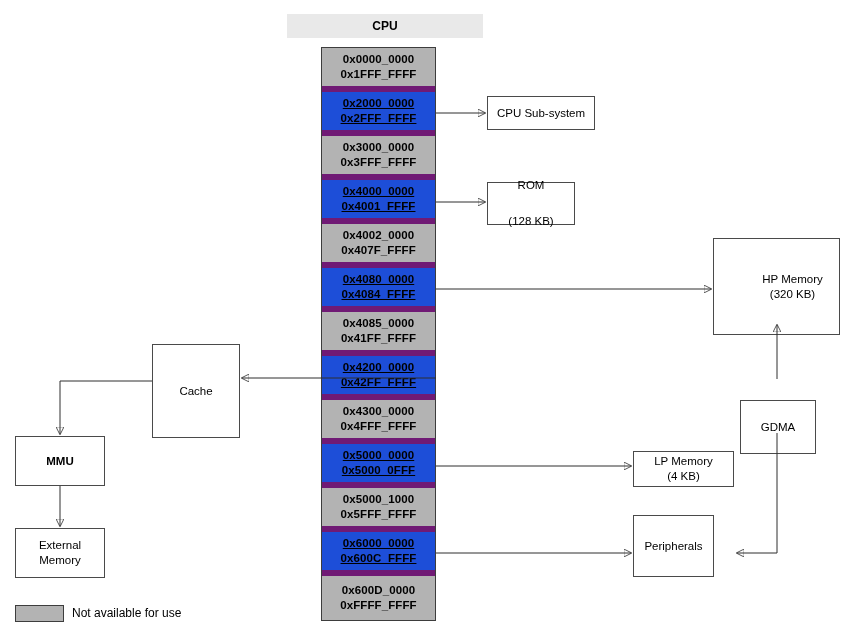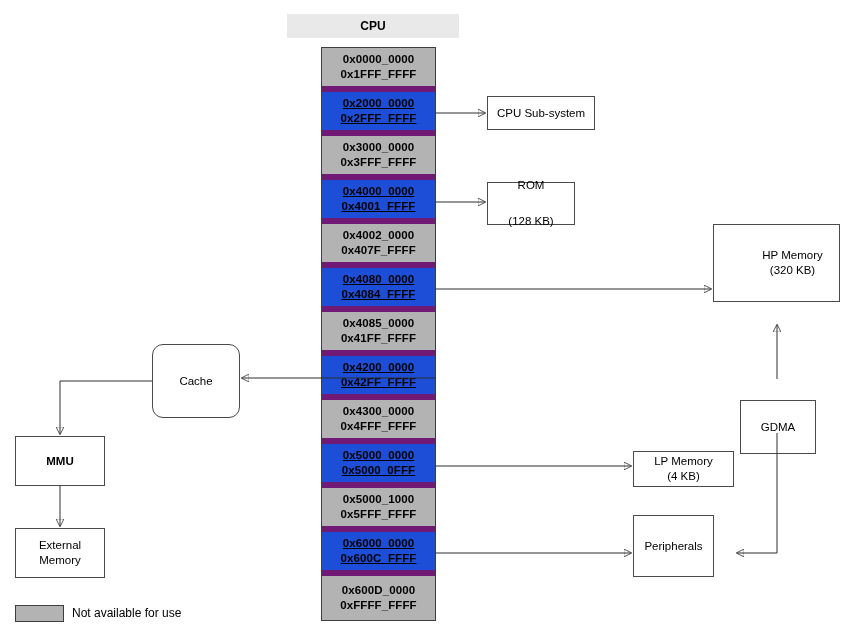--- a/index.html
+++ b/index.html
@@ -10,21 +10,21 @@
     height: 633px;
     background: #ffffff;
     font-family: "Liberation Sans", sans-serif;
     color: #000;
     overflow: hidden;
   }
   
   .cpu-header {
     position: absolute;
     left: 287px; top: 14px;
-    width: 172px; height: 24px;
+    width: 196px; height: 24px;
     background: #e9e9e9;
     display: flex; align-items: center; justify-content: center;
     font-size: 12px; font-weight: bold;
   }
   
   .stack {
     position: absolute;
     left: 321px; top: 47px;
     width: 115px;
     border: 1px solid #3d3d3d;
@@ -45,25 +45,25 @@
     position: absolute;
     border: 1px solid #4a4a4a;
     background: #ffffff;
     display: flex; flex-direction: column;
     align-items: center; justify-content: center;
     font-size: 11.5px; line-height: 15px;
     text-align: center;
   }
   .n-cpusub   { left: 487px; top: 96px;  width: 108px; height: 34px; }
   .n-rom      { left: 487px; top: 182px; width: 88px;  height: 43px; gap: 21px; }
-  .n-hpmem    { left: 713px; top: 224px; width: 127px; height: 78px; padding-left: 32px; }
+  .n-hpmem    { left: 713px; top: 238px; width: 127px; height: 97px; padding-left: 32px; }
   .n-gdma     { left: 740px; top: 379px; width: 76px;  height: 54px; margin-top: 21px; }
   .n-lpmem    { left: 633px; top: 451px; width: 101px; height: 36px; }
   .n-periph   { left: 633px; top: 515px; width: 81px; height: 62px; align-items: center; }
-  .n-cache    { left: 152px; top: 344px; width: 88px;  height: 74px; border-radius: 11px; }
+  .n-cache    { left: 152px; top: 344px; width: 88px;  height: 94px; }
   .n-mmu      { left: 15px;  top: 436px; width: 90px;  height: 50px; font-weight: bold; }
   .n-extmem   { left: 15px;  top: 528px; width: 90px;  height: 50px; }
   
   .legend-swatch {
     position: absolute;
     left: 15px; top: 605px;
     width: 49px; height: 17px;
     background: #b3b3b3;
     border: 1px solid #3d3d3d;
   }

